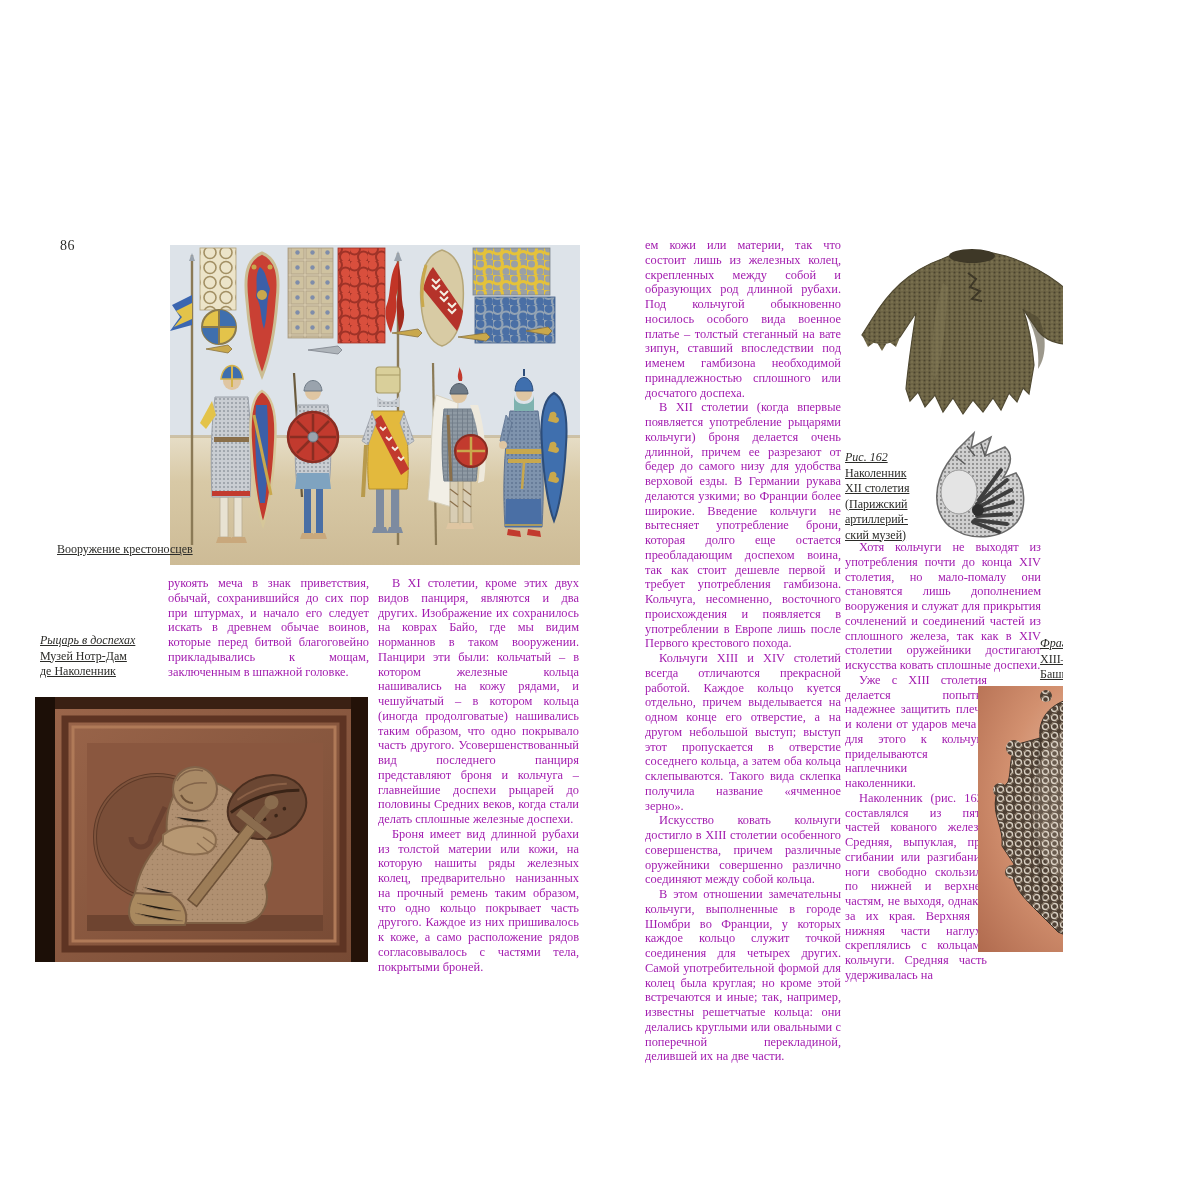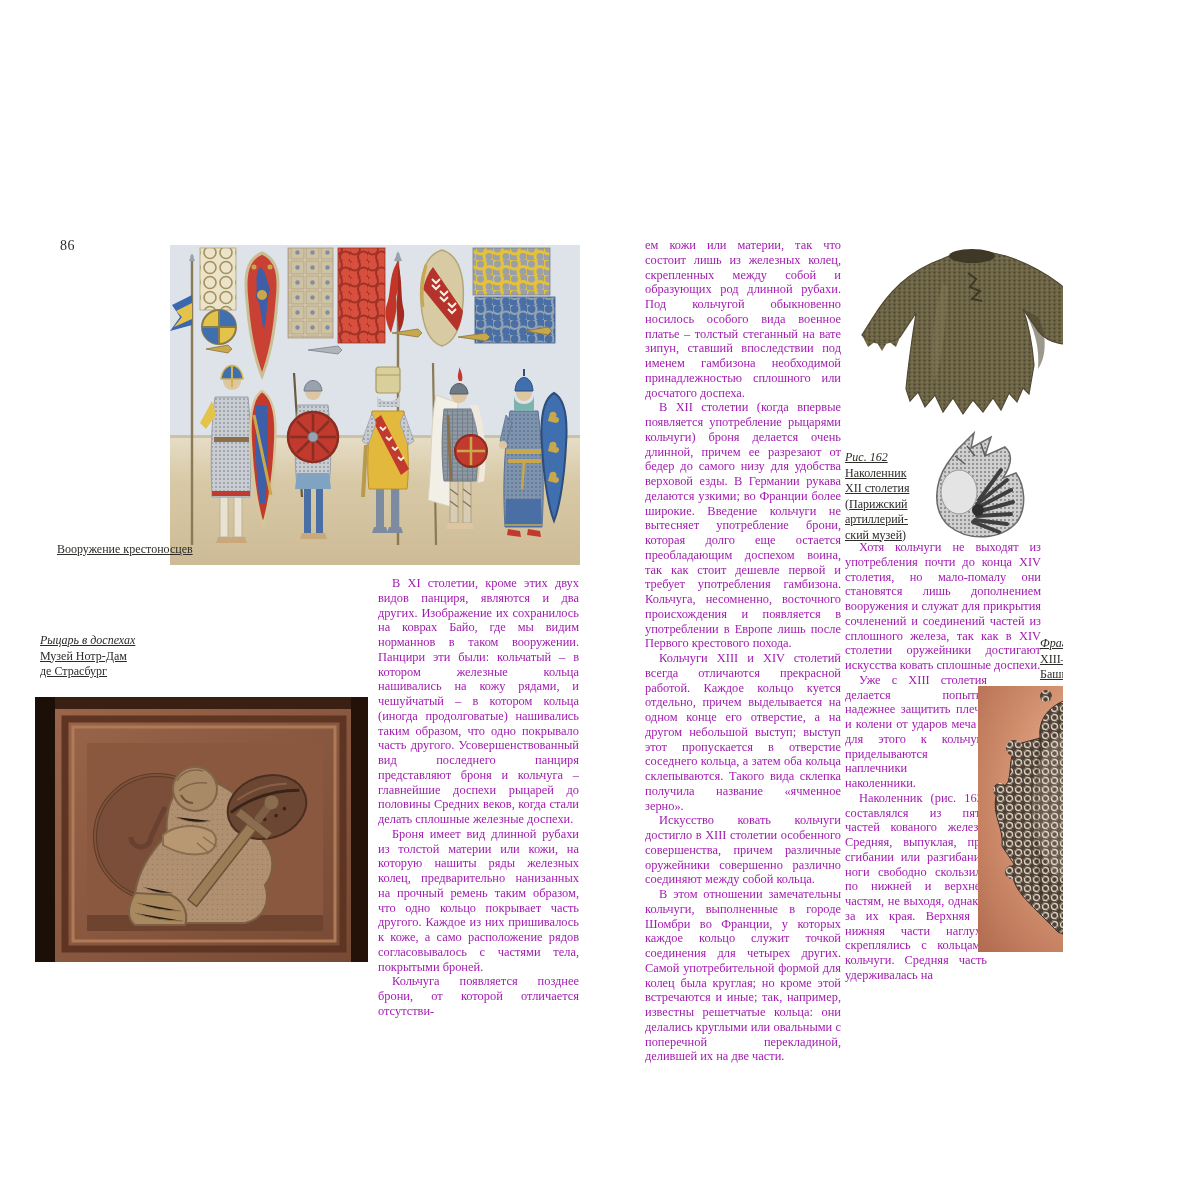--- a/index.html
+++ b/index.html
@@ -218,25 +218,28 @@
         <path d="M336,170 L330,196 L336,200 L342,178 Z" fill="url(#pMailB)" stroke="#5d7290" stroke-width="0.8"></path>
         <circle cx="333" cy="200" r="4" fill="#dfc6a2"></circle>
       </g>
     </svg>
   </span>
 
   <div class="cap" style="left:57px;top:542px;width:160px;">
     <span class="ln">Вооружение крестоносцев</span>
   </div>
 
+  <div class="col" style="left:168px;top:576px;width:201px;">
+    <p class="noindent">рукоять меча в знак приветствия, обычай, сохранившийся до сих пор при штурмах, и начало его следует искать в древнем обычае воинов, которые перед битвой благоговейно прикладывались к мощам, заключенным в шпажной головке.</p>
+  </div>
 
   <div class="cap" style="left:40px;top:633px;width:125px;">
     <span class="ln it">Рыцарь в доспехах</span>
     <span class="ln">Музей Нотр-Дам</span>
-    <span class="ln">де Страсбург</span>
+    <span class="ln">де Наколенник</span>
   </div>
 
   <span class="fig" style="left:35px;top:697px;">
     <svg width="333" height="265" viewBox="0 0 333 265">
       <defs>
         <linearGradient id="gPanel" x1="0" y1="0" x2="1" y2="1">
           <stop offset="0" stop-color="#9a654a"></stop>
             <stop offset="1" stop-color="#774a34"></stop>
         </linearGradient>
         <pattern id="pStone" width="5" height="5" patternUnits="userSpaceOnUse">
@@ -292,21 +295,20 @@
       <path d="M100,196 C92,210 92,222 100,228 L150,228 C154,216 148,204 136,198 Z" fill="#a9895f" stroke="#7d5f44" stroke-width="2"></path>
       <g stroke="#8a6c4e" stroke-width="1" opacity="0.8">
         <path d="M102,206 q20,8 44,8 M100,216 q22,8 48,8"></path>
       </g>
     </svg>
   </span>
 
   <div class="col" style="left:378px;top:576px;width:201px;">
     <p>В XI столетии, кроме этих двух видов панциря, являются и два других. Изображение их сохранилось на коврах Байо, где мы видим норманнов в таком вооружении. Панцири эти были: кольчатый – в котором железные кольца нашивались на кожу рядами, и чешуйчатый – в котором кольца (иногда продолговатые) нашивались таким образом, что одно покрывало часть другого. Усовершенствованный вид последнего панциря представляют броня и кольчуга – главнейшие доспехи рыцарей до половины Средних веков, когда стали делать сплошные железные доспехи.</p>
     <p>Броня имеет вид длинной рубахи из толстой материи или кожи, на которую нашиты ряды железных колец, предварительно нанизанных на прочный ремень таким образом, что одно кольцо покрывает часть другого. Каждое из них пришивалось к коже, а само расположение рядов согласовывалось с частями тела, покрытыми броней.</p>
-    <p>Кольчуга появляется позднее брони, от которой отличается отсутстви-</p>
   </div>
 
   <div class="pagenum" style="left:1122px;top:238px;">87</div>
 
   <div class="col" style="left:645px;top:238px;width:196px;">
     <p class="noindent">ем кожи или материи, так что состоит лишь из железных колец, скрепленных между собой и образующих род длинной рубахи. Под кольчугой обыкновенно носилось особого вида военное платье – толстый стеганный на вате зипун, ставший впоследствии под именем гамбизона необходимой принадлежностью сплошного или досчатого доспеха.</p>
     <p>В XII столетии (когда впервые появляется употребление рыцарями кольчуги) броня делается очень длинной, причем ее разрезают от бедер до самого низу для удобства верховой езды. В Германии рукава делаются узкими; во Франции более широкие. Введение кольчуги не вытесняет употребление брони, которая долго еще остается преобладающим доспехом воина, так как стоит дешевле первой и требует употребления гамбизона. Кольчуга, несомненно, восточного происхождения и появляется в употреблении в Европе лишь после Первого крестового похода.</p>
     <p>Кольчуги XIII и XIV столетий всегда отличаются прекрасной работой. Каждое кольцо куется отдельно, причем выделывается на одном конце его отверстие, а на другом небольшой выступ; выступ этот пропускается в отверстие соседнего кольца, а затем оба кольца склепываются. Такого вида склепка получила название «ячменное зерно».</p>
     <p>Искусство ковать кольчуги достигло в XIII столетии особенного совершенства, причем различные оружейники совершенно различно соединяют между собой кольца.</p>
     <p>В этом отношении замечательны кольчуги, выполненные в городе Шомбри во Франции, у которых каждое кольцо служит точкой соединения для четырех других. Самой употребительной формой для колец была круглая; но кроме этой встречаются и иные; так, например, известны решетчатые кольца: они делались круглыми или овальными с поперечной перекладиной, делившей их на две части.</p>

